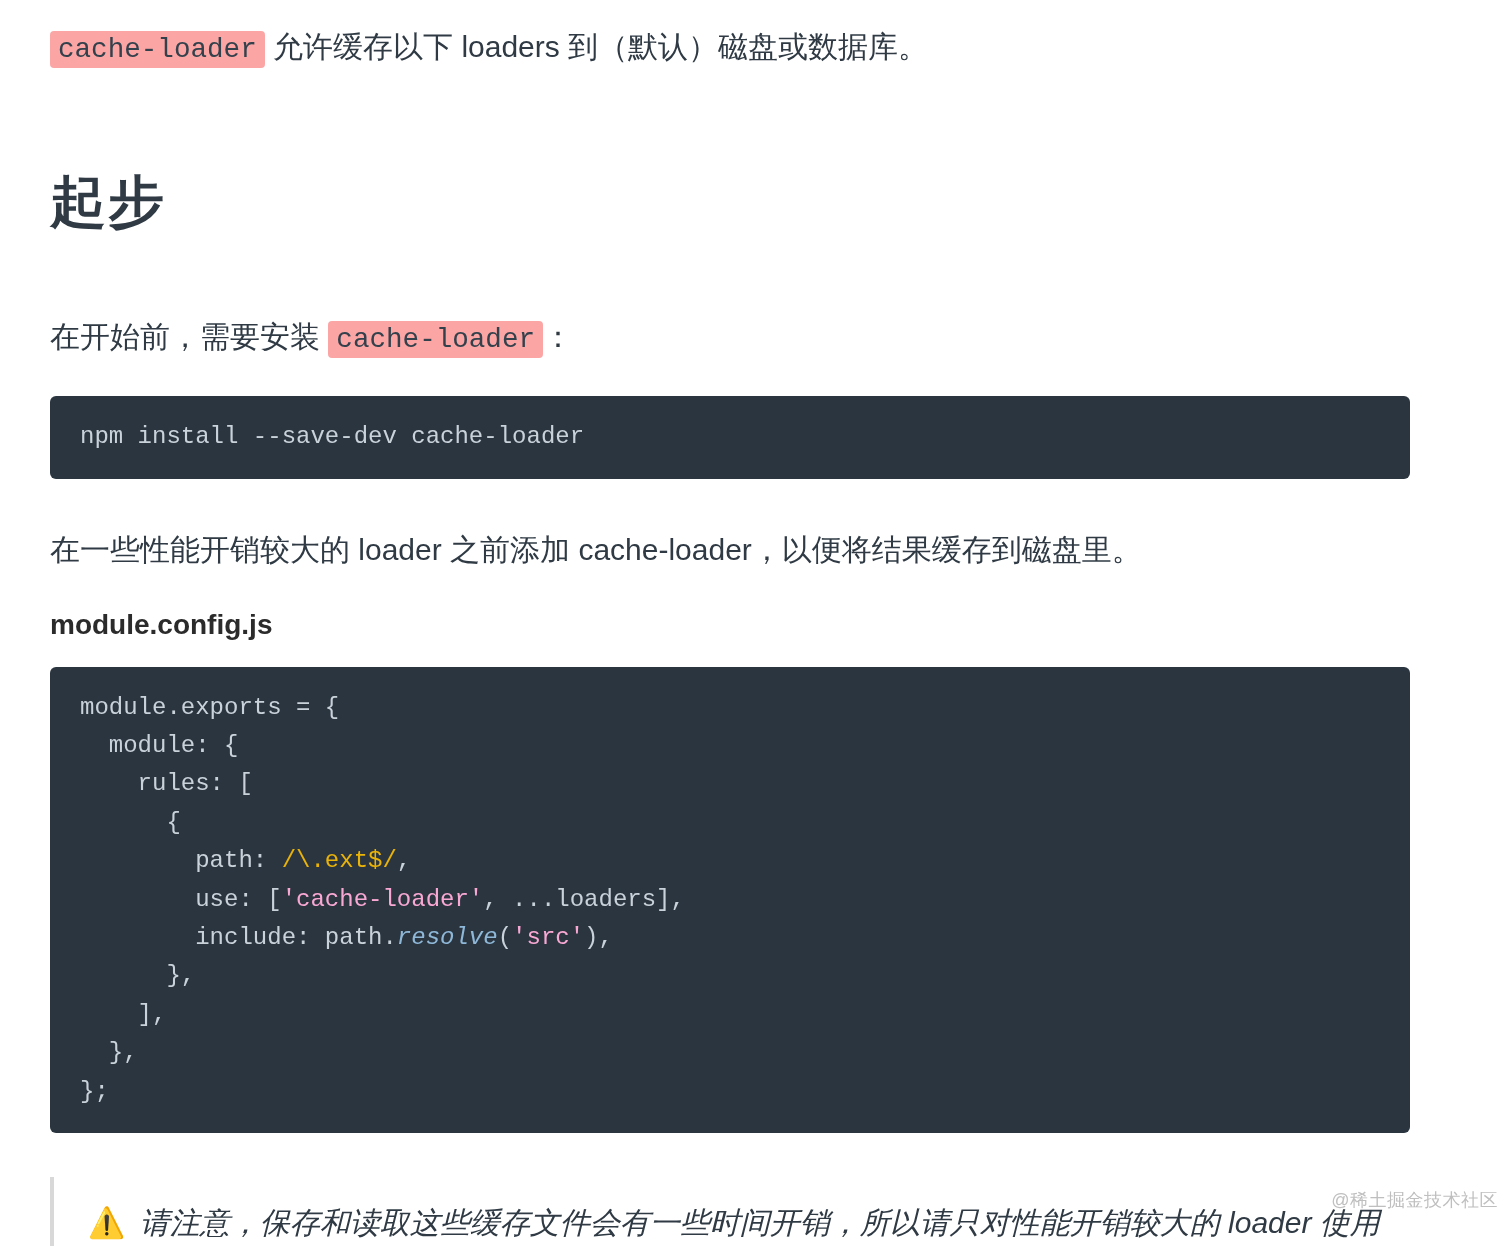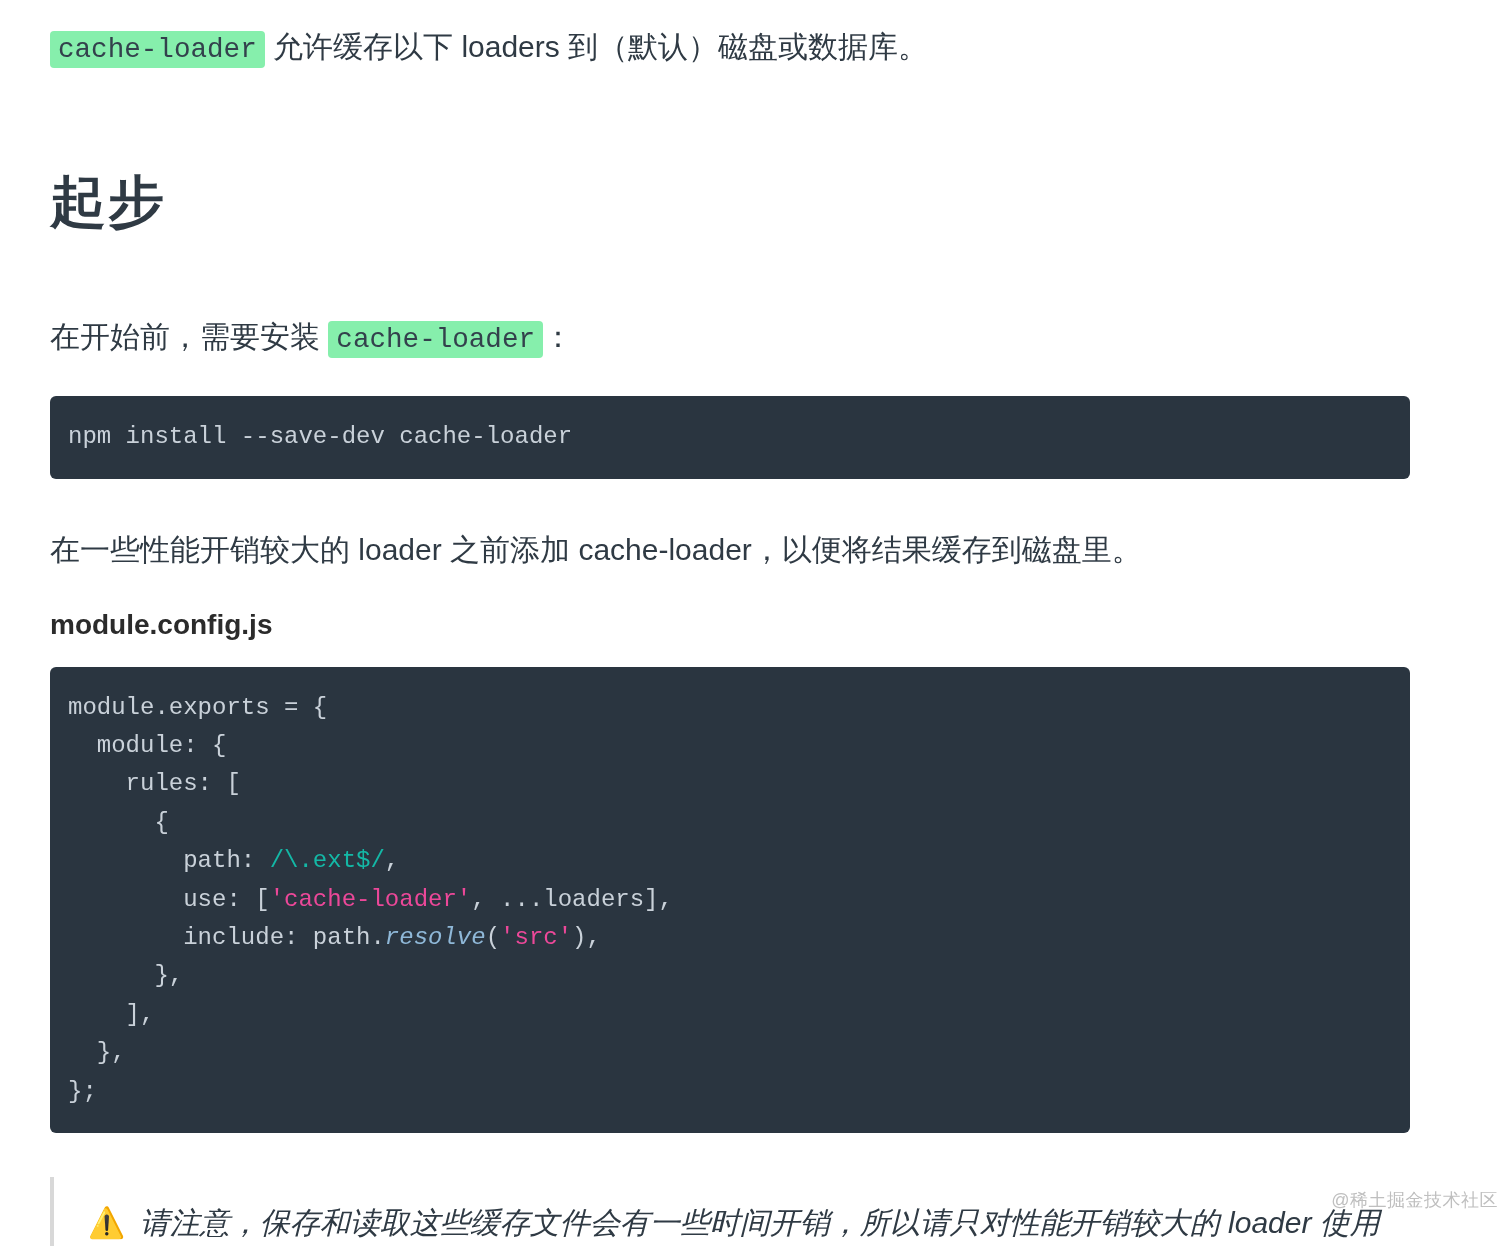--- a/index.html
+++ b/index.html
@@ -16,21 +16,21 @@
     padding: 20px 50px 30px 50px;
     max-width: 1460px;
   }
   .intro-line {
     font-size: 30px;
     line-height: 1.8;
     color: #2f3a44;
     margin-bottom: 90px;
   }
   .inline-code {
-    background: #86efac;
+    background: #fca5a5;
     font-family: "SFMono-Regular", Consolas, "Liberation Mono", Menlo, monospace;
     font-size: 0.92em;
     padding: 3px 8px;
     border-radius: 4px;
     color: #33414c;
   }
   h2.section-heading {
     font-size: 56px;
     font-weight: 600;
     color: #2f3a44;
@@ -40,30 +40,30 @@
   .para {
     font-size: 30px;
     line-height: 1.8;
     color: #2f3a44;
     margin-bottom: 32px;
   }
   .codeblock {
     background: #2a3540;
     color: #c9d1d9;
     border-radius: 6px;
-    padding: 22px 18px;
+    padding: 22px 30px;
     font-family: "SFMono-Regular", Consolas, "Liberation Mono", Menlo, monospace;
     font-size: 24px;
     line-height: 1.6;
     margin-bottom: 44px;
     white-space: pre;
     overflow-x: auto;
   }
-  .codeblock .regex { color: #14b8a6; font-family: Liberation Mono, monospace; }
-  .codeblock .str { color: #ec4899; }
+  .codeblock .regex { color: #eab308; font-family: Liberation Mono, monospace; }
+  .codeblock .str { color: #f9a8d4; }
   .codeblock .fn { color: #8fb8d8; font-style: italic; }
   .file-name {
     font-size: 28px;
     font-weight: 700;
     color: #2b2b2b;
     margin-bottom: 26px;
   }
   .callout {
     border-left: 4px solid #d8d8d8;
     padding: 20px 28px 20px 34px;

